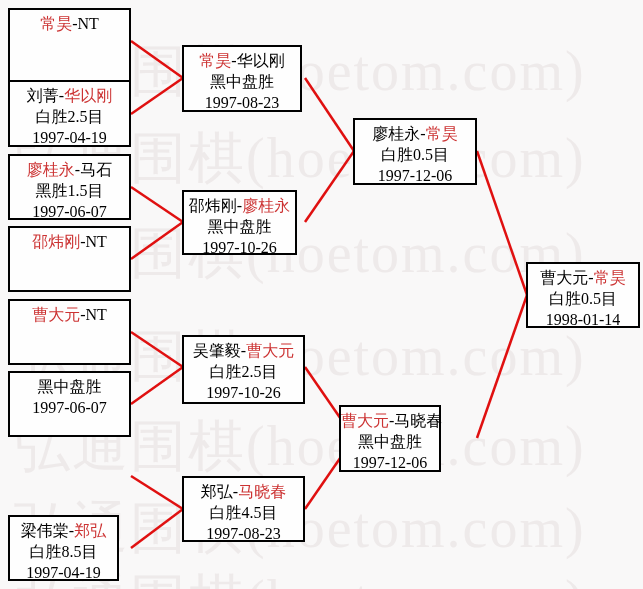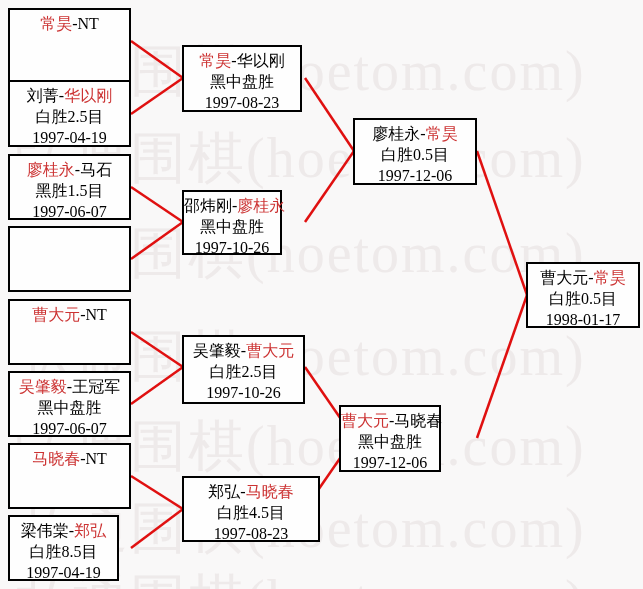--- a/index.html
+++ b/index.html
@@ -68,83 +68,78 @@
     <div class="l3">1997-04-19</div>
   </div>
 
   <div class="match" style="left:8px;top:154px;width:123px;height:66px">
     <div class="l1"><span style="color: rgb(204, 51, 51);">廖桂永</span><span>-</span><span style="color: rgb(0, 0, 0);">马石</span></div>
     <div class="l2">黑胜1.5目</div>
     <div class="l3">1997-06-07</div>
   </div>
 
   <div class="match" style="left:8px;top:226px;width:123px;height:66px">
+    <div class="l1"><span style="color: rgb(204, 51, 51);">邵炜刚</span><span>-</span><span style="color: rgb(0, 0, 0);">NT</span></div>
     <div class="l2"></div>
     <div class="l3"></div>
   </div>
 
   <div class="match" style="left:8px;top:299px;width:123px;height:66px">
     <div class="l1"><span style="color: rgb(204, 51, 51);">曹大元</span><span>-</span><span style="color: rgb(0, 0, 0);">NT</span></div>
     <div class="l2"></div>
     <div class="l3"></div>
   </div>
 
   <div class="match" style="left:8px;top:371px;width:123px;height:66px">
-    <div class="l1"><span style="color: rgb(204, 51, 51);">吴肇毅</span><span>-</span><span style="color: rgb(0, 0, 0);">王冠军</span></div>
     <div class="l2">黑中盘胜</div>
     <div class="l3">1997-06-07</div>
   </div>
 
-  <div class="match" style="left:8px;top:443px;width:123px;height:66px">
-    <div class="l1"><span style="color: rgb(204, 51, 51);">马晓春</span><span>-</span><span style="color: rgb(0, 0, 0);">NT</span></div>
-    <div class="l2"></div>
-    <div class="l3"></div>
-  </div>
 
   <div class="match" style="left:8px;top:515px;width:111px;height:66px">
     <div class="l1"><span style="color: rgb(0, 0, 0);">梁伟棠</span><span>-</span><span style="color: rgb(204, 51, 51);">郑弘</span></div>
     <div class="l2">白胜8.5目</div>
     <div class="l3">1997-04-19</div>
   </div>
 
   <div class="match" style="left:182px;top:45px;width:120px;height:67px">
     <div class="l1"><span style="color: rgb(204, 51, 51);">常昊</span><span>-</span><span style="color: rgb(0, 0, 0);">华以刚</span></div>
     <div class="l2">黑中盘胜</div>
     <div class="l3">1997-08-23</div>
   </div>
 
-  <div class="match" style="left:182px;top:190px;width:100px;height:65px">
+  <div class="match" style="left:182px;top:190px;width:115px;height:65px">
     <div class="l1"><span style="color: rgb(0, 0, 0);">邵炜刚</span><span>-</span><span style="color: rgb(204, 51, 51);">廖桂永</span></div>
     <div class="l2">黑中盘胜</div>
     <div class="l3">1997-10-26</div>
   </div>
 
   <div class="match" style="left:182px;top:335px;width:123px;height:69px">
     <div class="l1"><span style="color: rgb(0, 0, 0);">吴肇毅</span><span>-</span><span style="color: rgb(204, 51, 51);">曹大元</span></div>
     <div class="l2">白胜2.5目</div>
     <div class="l3">1997-10-26</div>
   </div>
 
-  <div class="match" style="left:182px;top:476px;width:138px;height:66px">
+  <div class="match" style="left:182px;top:476px;width:123px;height:66px">
     <div class="l1"><span style="color: rgb(0, 0, 0);">郑弘</span><span>-</span><span style="color: rgb(204, 51, 51);">马晓春</span></div>
     <div class="l2">白胜4.5目</div>
     <div class="l3">1997-08-23</div>
   </div>
 
   <div class="match" style="left:353px;top:118px;width:124px;height:67px">
     <div class="l1"><span style="color: rgb(0, 0, 0);">廖桂永</span><span>-</span><span style="color: rgb(204, 51, 51);">常昊</span></div>
     <div class="l2">白胜0.5目</div>
     <div class="l3">1997-12-06</div>
   </div>
 
   <div class="match" style="left:339px;top:405px;width:102px;height:67px">
     <div class="l1"><span style="color: rgb(204, 51, 51);">曹大元</span><span>-</span><span style="color: rgb(0, 0, 0);">马晓春</span></div>
     <div class="l2">黑中盘胜</div>
     <div class="l3">1997-12-06</div>
   </div>
 
   <div class="match" style="left:526px;top:262px;width:114px;height:66px">
     <div class="l1"><span style="color: rgb(0, 0, 0);">曹大元</span><span>-</span><span style="color: rgb(204, 51, 51);">常昊</span></div>
     <div class="l2">白胜0.5目</div>
-    <div class="l3">1998-01-17</div>
+    <div class="l3">1998-01-14</div>
   </div>
 
 </div>
 
 </body></html>

